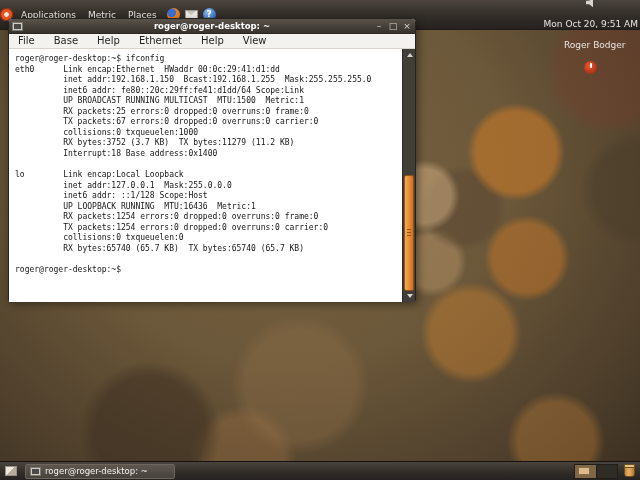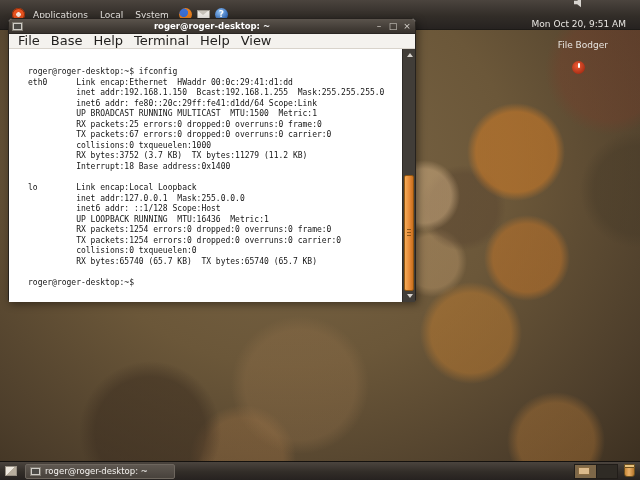--- a/index.html
+++ b/index.html
@@ -25,21 +25,21 @@
       radial-gradient(circle at 610px 70px, rgba(122,61,42,.35) 0 50px, rgba(122,61,42,0) 65px),
       radial-gradient(circle at 638px 190px, rgba(70,58,40,.45) 0 44px, rgba(70,58,40,0) 58px),
       radial-gradient(ellipse at 45% 35%, #7b6646 0%, #6b5739 45%, #4d3e2b 80%, #3a2e1f 100%);
   }
   
   .panel{
     position:absolute;left:0;width:640px;display:flex;align-items:center;
     background:linear-gradient(#4b443e,#322d28 55%,#262220);
     color:#e8e5e1;font-size:9px;
   }
-  .panel.top{top:0;height:30px;padding:0 12px;box-sizing:border-box;border-bottom:1px solid #1d1a17;}
+  .panel.top{top:0;height:30px;padding:0 0;box-sizing:border-box;border-bottom:1px solid #1d1a17;}
   .panel.bottom{bottom:0;height:19px;padding:0 2px;box-sizing:border-box;border-top:1px solid #15120f;}
   .menu-item{padding:0 6px;line-height:18px;cursor:default;}
   .panel-right{margin-left:auto;display:flex;align-items:center;gap:11px;padding-right:2px;flex-direction:column;}
   .clock,.user-name{white-space:nowrap;}
   
   .ubuntu-logo{width:13px;height:13px;border-radius:50%;margin-right:2px;
     background:radial-gradient(circle at 50% 50%, #f7e6dd 0 2px, #e95420 2.6px 100%);
     box-shadow:inset 0 0 0 1px #8c2d0b;}
   .firefox-icon{width:13px;height:13px;border-radius:50%;
     background:radial-gradient(circle at 36% 36%, #3b6fd4 0 4px, #e87f1e 4.6px 90%, #9c4d08 100%);}
@@ -71,26 +71,26 @@
   .titlebar-title{
     position:absolute;left:0;right:0;text-align:center;
     color:#fff;font-weight:bold;font-size:8.5px;line-height:14px;pointer-events:none;
   }
   .win-controls{margin-left:auto;display:flex;gap:4px;z-index:1;}
   .win-btn{color:#d9d4ce;font-size:9px;line-height:13px;width:10px;text-align:center;}
   .term-icon{width:11px;height:9px;background:#cfccc6;border:1px solid #7e7970;box-sizing:border-box;position:relative;z-index:1;}
   .term-icon::after{content:"";position:absolute;inset:1px;background:#4c4a46;}
   .menubar{
     height:14px;background:#f4f2ee;border-bottom:1px solid #d8d3cb;
-    display:flex;align-items:center;gap:1px;padding:0 4px;font-size:13px;color:#211f1d;
+    display:flex;align-items:center;gap:9px;padding:0 4px;font-size:10px;color:#211f1d;
   }
   .menubar .mitem{padding:0 5px;line-height:14px;}
   .content{position:relative;height:253px;background:#fff;overflow:hidden;}
   .terminal-text{
-    margin:16px;padding:2px 20px 0 3px;
+    margin:3px;padding:2px 20px 0 3px;
     font-family:"DejaVu Sans Mono","Liberation Mono",monospace;
     font-size:8px;line-height:10.55px;color:#141414;white-space:pre;
   }
   
   .scrollbar{position:absolute;top:0;right:0;bottom:0;width:13px;background:#413d38;border-left:1px solid #2e2a26;box-sizing:border-box;}
   .sb-btn{position:absolute;left:0;width:13px;height:12px;display:flex;align-items:center;justify-content:center;}
   .sb-btn.up{top:0;}
   .sb-btn.down{bottom:0;}
   .arrow-up{width:0;height:0;border-left:3px solid transparent;border-right:3px solid transparent;border-bottom:4px solid #d8d4cf;}
   .arrow-down{width:0;height:0;border-left:3px solid transparent;border-right:3px solid transparent;border-top:4px solid #d8d4cf;}
@@ -119,50 +119,50 @@
   .trash-icon::before{content:"";position:absolute;left:-1px;right:-1px;top:-2px;height:2px;background:#e8c27f;border:1px solid #6e501f;border-radius:1px;}
 </style>
 </head>
 <body>
 
 <div class="desktop"></div>
 
 <div class="panel top">
   <span class="ubuntu-logo"></span>
   <span class="menu-item">Applications</span>
-  <span class="menu-item">Local</span>
-  <span class="menu-item">System</span>
+  <span class="menu-item">Metric</span>
+  <span class="menu-item">Places</span>
   <span class="firefox-icon" style="margin-left:4px;"></span>
   <span class="email-icon" style="margin-left:5px;"></span>
   <span class="help-icon" style="margin-left:5px;">?</span>
   <div class="panel-right">
     <span class="update-icon"></span>
     <span class="display-icon"></span>
     <span class="speaker-icon"></span>
     <span class="clock">Mon Oct 20, 9:51 AM</span>
-    <span class="user-name" style="margin-left:8px;">File Bodger</span>
+    <span class="user-name" style="margin-left:8px;">Roger Bodger</span>
     <span class="power-icon"></span>
   </div>
 </div>
 
 <div class="window">
   <div class="titlebar">
     <span class="term-icon"></span>
     <span class="titlebar-title">roger@roger-desktop: ~</span>
     <span class="win-controls">
       <span class="win-btn">–</span>
       <span class="win-btn">□</span>
       <span class="win-btn">×</span>
     </span>
   </div>
   <div class="menubar">
     <span class="mitem">File</span>
     <span class="mitem">Base</span>
     <span class="mitem">Help</span>
-    <span class="mitem">Terminal</span>
+    <span class="mitem">Ethernet</span>
     <span class="mitem">Help</span>
     <span class="mitem">View</span>
   </div>
   <div class="content">
     <pre class="terminal-text">roger@roger-desktop:~$ ifconfig
 eth0      Link encap:Ethernet  HWaddr 00:0c:29:41:d1:dd
           inet addr:192.168.1.150  Bcast:192.168.1.255  Mask:255.255.255.0
           inet6 addr: fe80::20c:29ff:fe41:d1dd/64 Scope:Link
           UP BROADCAST RUNNING MULTICAST  MTU:1500  Metric:1
           RX packets:25 errors:0 dropped:0 overruns:0 frame:0

